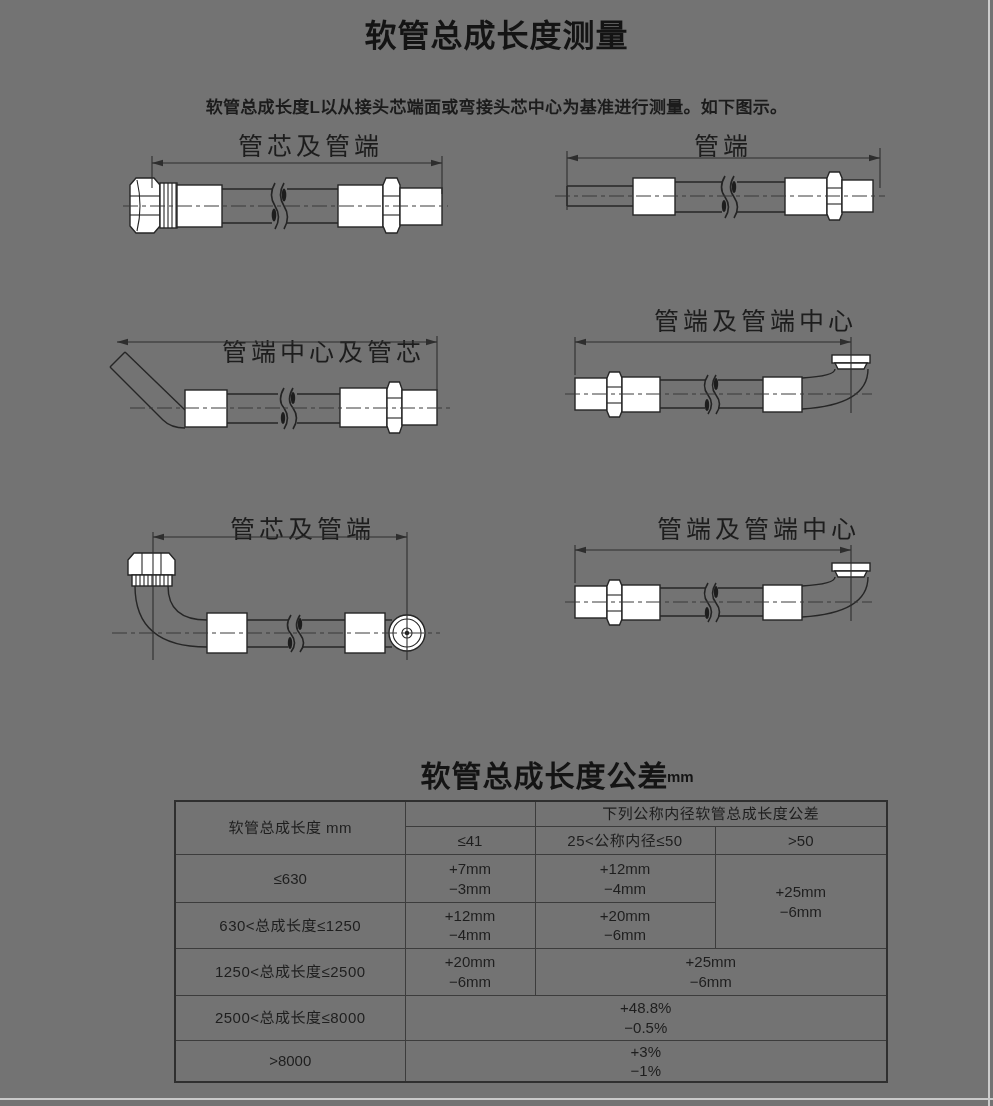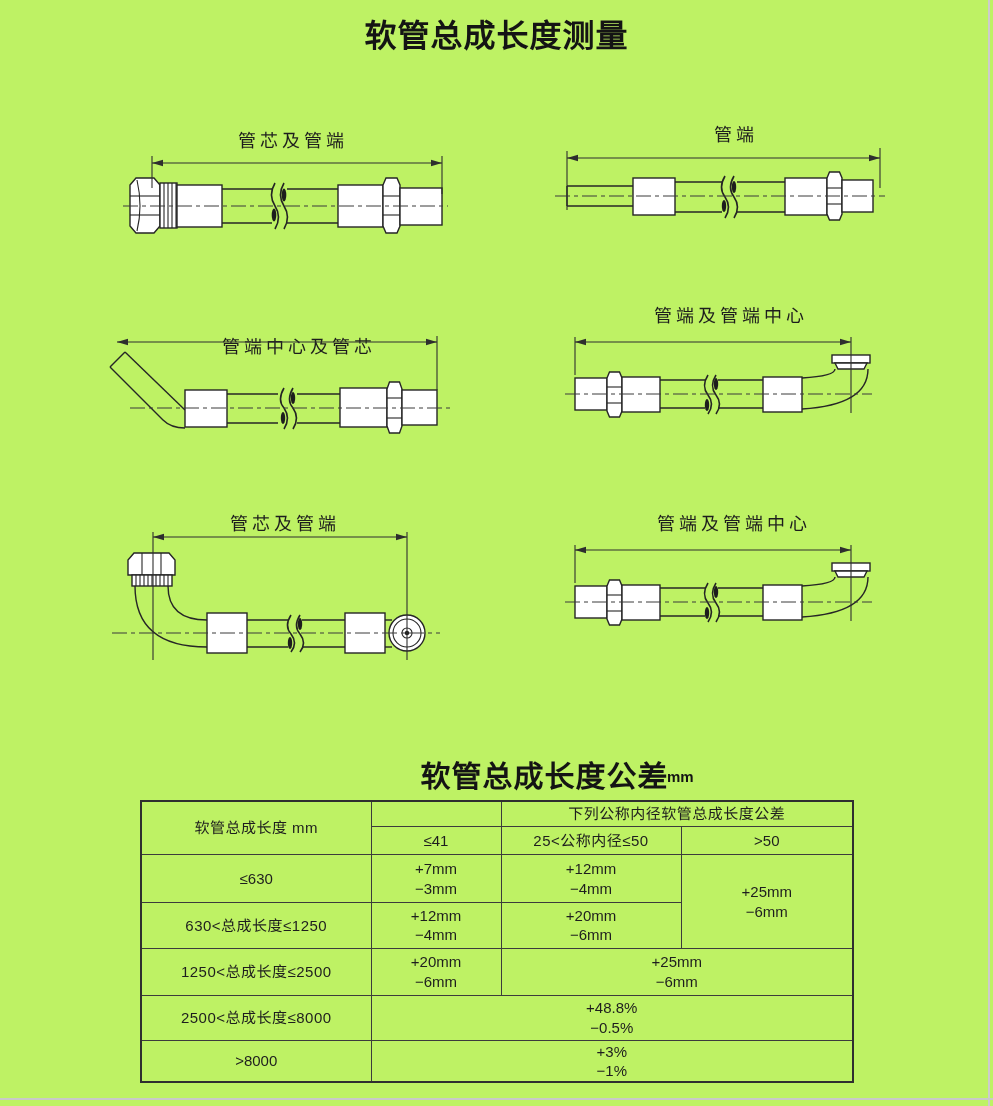--- a/index.html
+++ b/index.html
@@ -1,32 +1,32 @@
 <!DOCTYPE html>
 <html lang="zh-CN"><head>
 <meta charset="utf-8">
 <style>
   html,body{margin:0;padding:0;background:#ffffff;}
   .page{
-    position:relative;width:993px;height:1106px;background:#bef264;
+    position:relative;width:993px;height:1106px;background:#737373;
     font-family:"Liberation Sans",sans-serif;color:#1a1a1a;overflow:hidden;
   }
   .edge-v{position:absolute;top:0;width:2px;height:1106px;background:#cccccc;}
   .edge-h{position:absolute;left:0;width:993px;height:2px;background:#c9c9c9;}
   .doc-title{
     position:absolute;top:10px;left:0;width:993px;text-align:center;
     font-size:32px;font-weight:700;letter-spacing:1px;color:#141414;
   }
   .intro{
     position:absolute;top:93px;left:0;width:993px;text-align:center;
     font-size:17px;font-weight:600;letter-spacing:0.3px;color:#1c1c1c;
   }
   .fig-label{
     position:absolute;font-family:Liberation Mono, monospace;
-    font-size:18px;letter-spacing:4px;color:#1d1d1d;white-space:nowrap;
+    font-size:25px;letter-spacing:4px;color:#1d1d1d;white-space:nowrap;
   }
   .fig{position:absolute;}
   svg .p{fill:#ffffff;stroke:#262626;stroke-width:1.4;}
   svg .l{fill:none;stroke:#262626;stroke-width:1.4;}
   svg .f{fill:none;stroke:#262626;stroke-width:1.1;}
   svg .d{fill:none;stroke:#2e2e2e;stroke-width:1.1;}
   svg .a{fill:#2e2e2e;stroke:none;}
   svg .c{fill:none;stroke:#3a3a3a;stroke-width:1;stroke-dasharray:15 4 4 4;}
   svg .b{fill:none;stroke:#242424;stroke-width:1.6;}
   svg .lens{fill:#1d1d1d;stroke:none;}
@@ -37,35 +37,36 @@
   }
   table.tol{
     position:absolute;left:140px;top:800px;width:712px;height:283px;
     border-collapse:collapse;table-layout:fixed;
     font-size:15px;color:#1e1e1e;
   }
   table.tol td,table.tol th{
     border:1px solid #3c3c3c;text-align:center;vertical-align:middle;
     font-weight:400;padding:0 2px;white-space:pre-line;line-height:1.3;
   }
-  table.tol{border:2px solid #2f2f2f;}
+  table.tol{border:2px solid #2f2f2f;margin-left:34px;}
   .zh{font-size:15px;letter-spacing:0.5px;}
 </style>
 </head>
 <body>
 
 <div class="page">
 
   <div class="edge-v" style="left:988px;"></div>
   <div class="edge-h" style="top:1098px;"></div>
 
   <div class="doc-title">软管总成长度测量</div>
+  <div class="intro">软管总成长度L以从接头芯端面或弯接头芯中心为基准进行测量。如下图示。</div>
 
   <div class="fig-label" style="left:238px;top:126px;">管芯及管端</div>
-  <div class="fig-label" style="left:694px;top:120px;margin-left:20px;">管端</div>
+  <div class="fig-label" style="left:694px;top:126px;">管端</div>
   <div class="fig-label" style="left:222px;top:301px;margin-top:31px;">管端中心及管芯</div>
   <div class="fig-label" style="left:654px;top:301px;">管端及管端中心</div>
   <div class="fig-label" style="left:230px;top:509px;">管芯及管端</div>
   <div class="fig-label" style="left:657px;top:509px;">管端及管端中心</div>
 
   <div class="fig" style="left:123px;top:150px;">
     <svg width="325" height="95" viewBox="0 0 325 95">
       <line class="l" x1="99" y1="39" x2="149" y2="39"></line>
         <line class="l" x1="99" y1="73" x2="149" y2="73"></line>
       <line class="l" x1="164" y1="39" x2="215" y2="39"></line>

